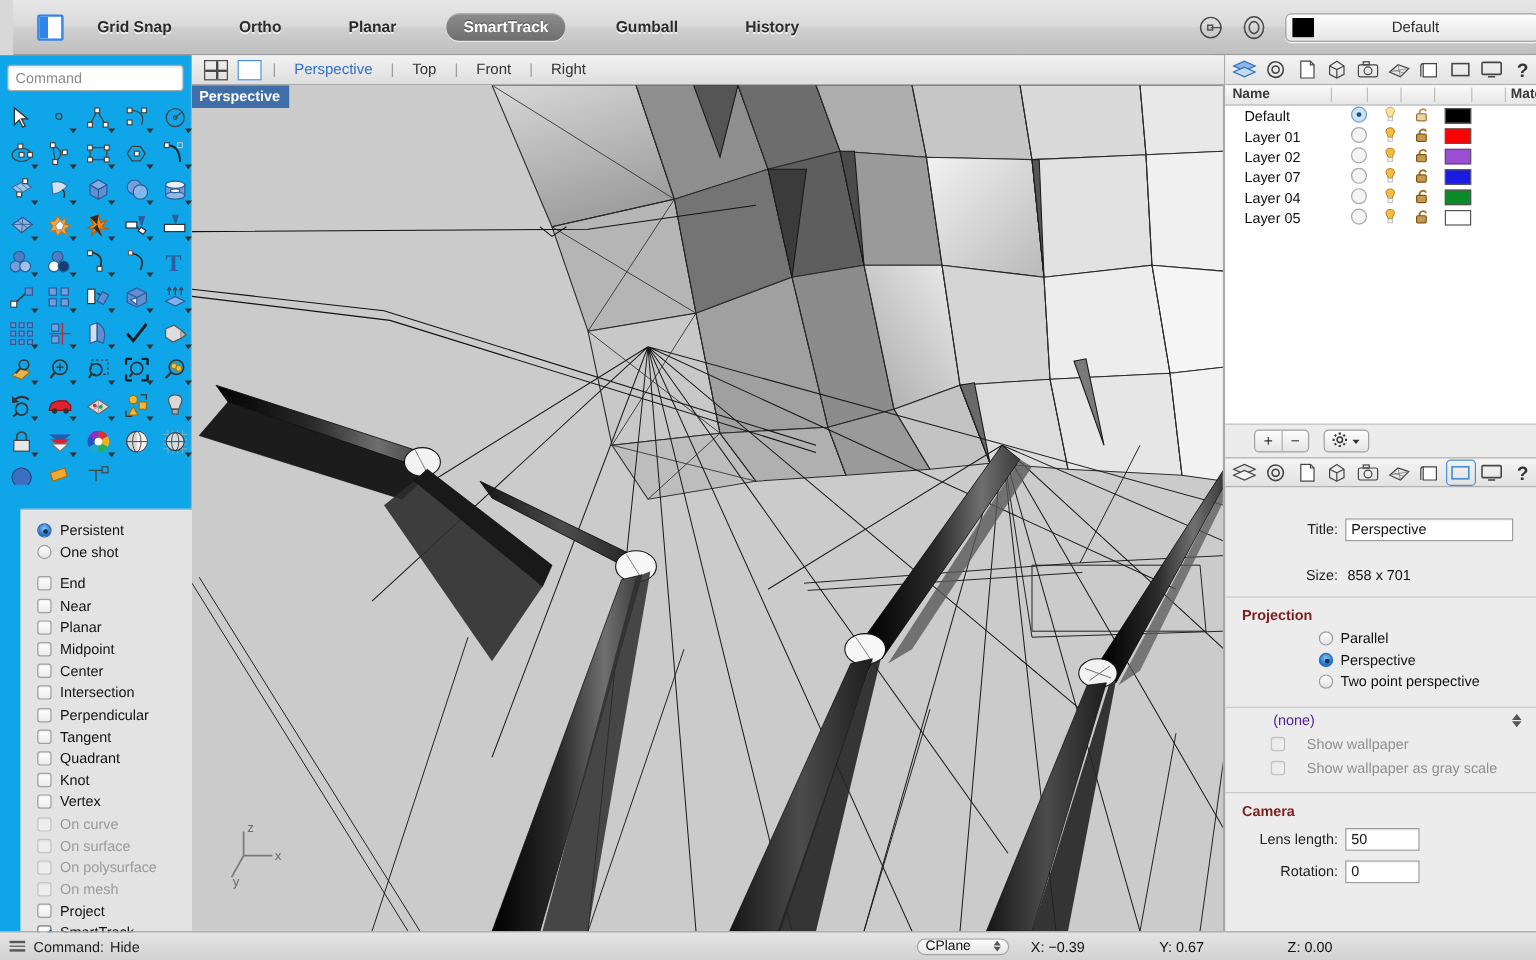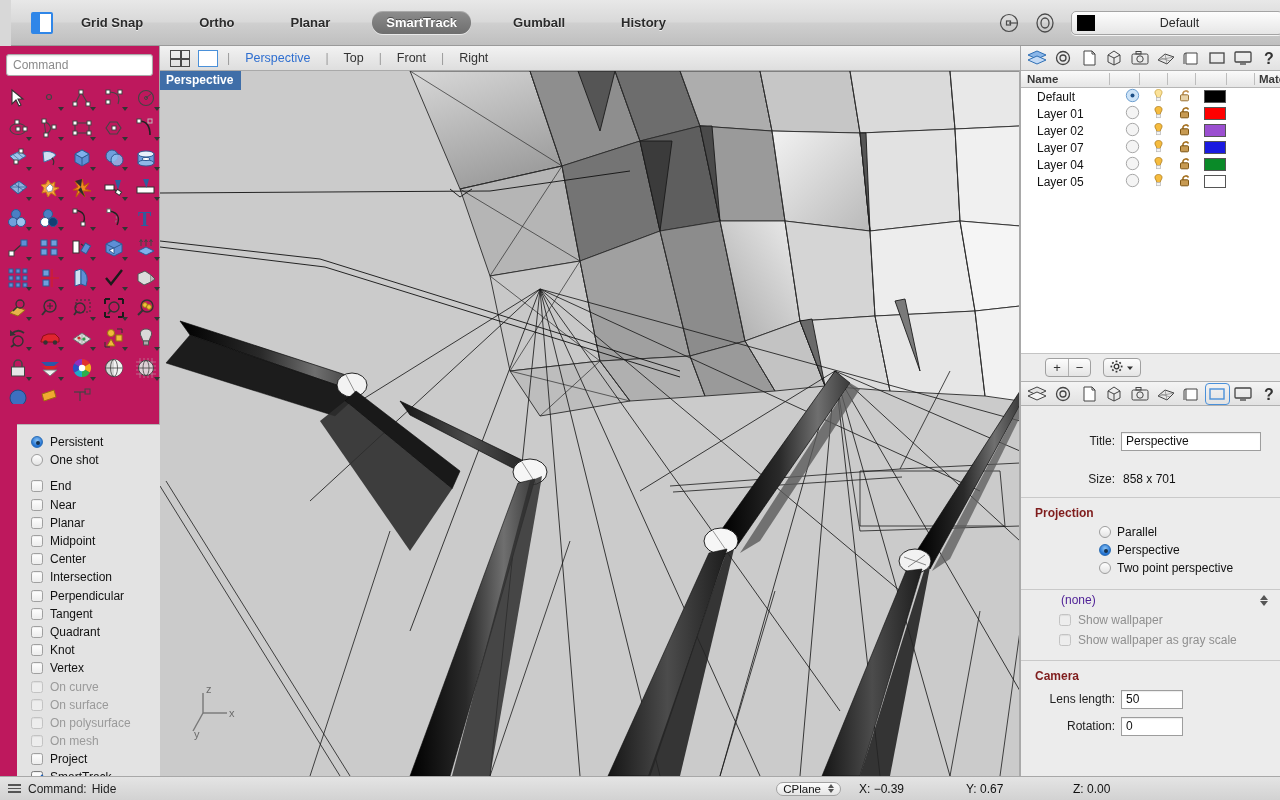--- a/index.html
+++ b/index.html
@@ -44,21 +44,21 @@
     background: linear-gradient(to bottom,#fdfdfd,#e6e6e6);
     display:flex; align-items:center; margin:0 8px; flex:none; cursor:pointer;
     box-shadow:0 1px 0 rgba(255,255,255,.8);
   }
   .mat-swatch { width:18px; height:16px; background:#000; margin-left:5px; flex:none; }
   .mat-label { flex:1; text-align:center; font-size:12.5px; color:#2b2b2b; padding-right:18px;}
 
   
   .left-pal {
     position:absolute; left:0; top:46px; width:160px; bottom:24px;
-    background:#be185d; border-right:1px solid #a8a8a8;
+    background:#0ea5e9; border-right:1px solid #a8a8a8;
   }
   .cmd-box {
     margin:8px 6px 6px 6px; height:22px; background:#fff;
     border:1px solid #a9a9a9; border-radius:3px;
     display:flex; align-items:center; padding:0 6px;
     box-shadow: inset 0 1px 2px rgba(0,0,0,.12);
   }
   .cmd-box span { font-size:12px; color:#8a8a8a; }
   .tool-grid {
     display:grid; grid-template-columns:repeat(5,32px);
@@ -172,35 +172,35 @@
   .sep-line { height:1px; background:#c9c9c9; margin:7px 0 0 0; }
   .grp-title { font-size:12px; font-weight:bold; color:#7f1d1d; padding:8px 0 3px 14px; }
   .prad { display:flex; align-items:center; height:18px; font-size:12px; padding-left:78px; cursor:pointer;}
   .prad .lbl{ margin-left:6px; }
   .wp-row{ display:flex; align-items:center; font-size:12px; color:#4c1d95; padding-left:40px; height:20px;}
   .stepper{ margin-left:auto; margin-right:12px; display:flex;flex-direction:column;gap:1px; cursor:pointer;}
   .stepper i{ width:0;height:0;border-left:4px solid transparent;border-right:4px solid transparent; }
   .stepper i.up{ border-bottom:5px solid #555; }
   .stepper i.dn{ border-top:5px solid #555; }
   .wp-ck{ display:flex; align-items:center; font-size:12px; color:#8f8f8f; padding-left:38px; height:20px;}
-  .wp-ck .lbl{ margin-left:7px; }
+  .wp-ck .lbl{ margin-left:18px; }
 
   
   .status {
     position:absolute; left:0; bottom:0; width:1280px; height:24px;
     background:linear-gradient(to bottom,#e4e4e4,#d2d2d2);
     border-top:1px solid #a8a8a8; display:flex; align-items:center; font-size:12px;
   }
   .burger{ margin-left:8px; width:13px; display:flex;flex-direction:column;gap:2px; cursor:pointer;}
   .burger i{height:1.5px;background:#555;display:block;}
   .status .cmd{ margin-left:7px; color:#1f1f1f; }
   .cplane {
     margin-left:auto; display:flex; align-items:center; height:14px;
     border:1px solid #a2a2a2; border-radius:9px; padding:0 6px;
-    background:linear-gradient(to bottom,#fcfcfc,#e5e5e5); cursor:pointer;
+    background:linear-gradient(to bottom,#fcfcfc,#e5e5e5); cursor:pointer;gap:12px;
   }
   .cplane .t{ font-size:11.5px; }
   .cplane .st{ margin-left:7px; display:flex;flex-direction:column;gap:1px;}
   .cplane .st i{width:0;height:0;border-left:3px solid transparent;border-right:3px solid transparent;}
   .cplane .st i.up{border-bottom:4px solid #555;}
   .cplane .st i.dn{border-top:4px solid #555;}
   .coord{ width:107px; text-align:left; padding-left:18px; font-size:12px; }
   .coord:last-child{ margin-right:118px; }
 </style>
 </head>

